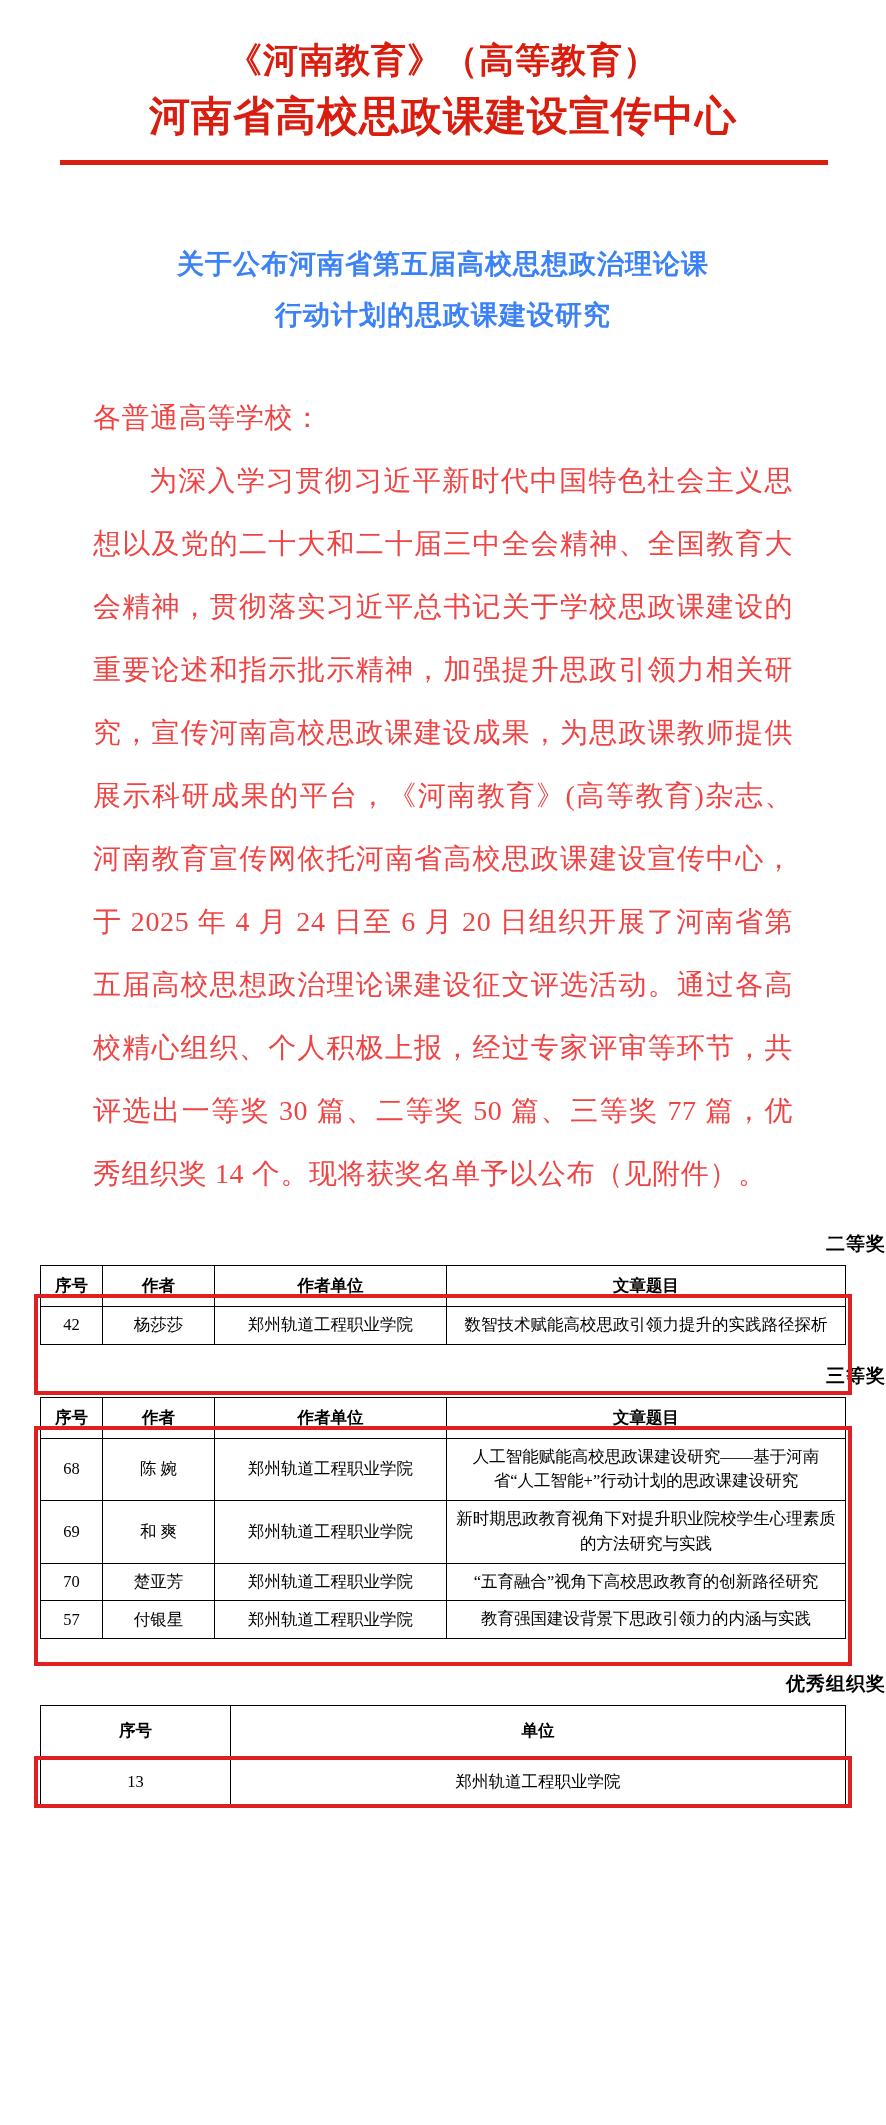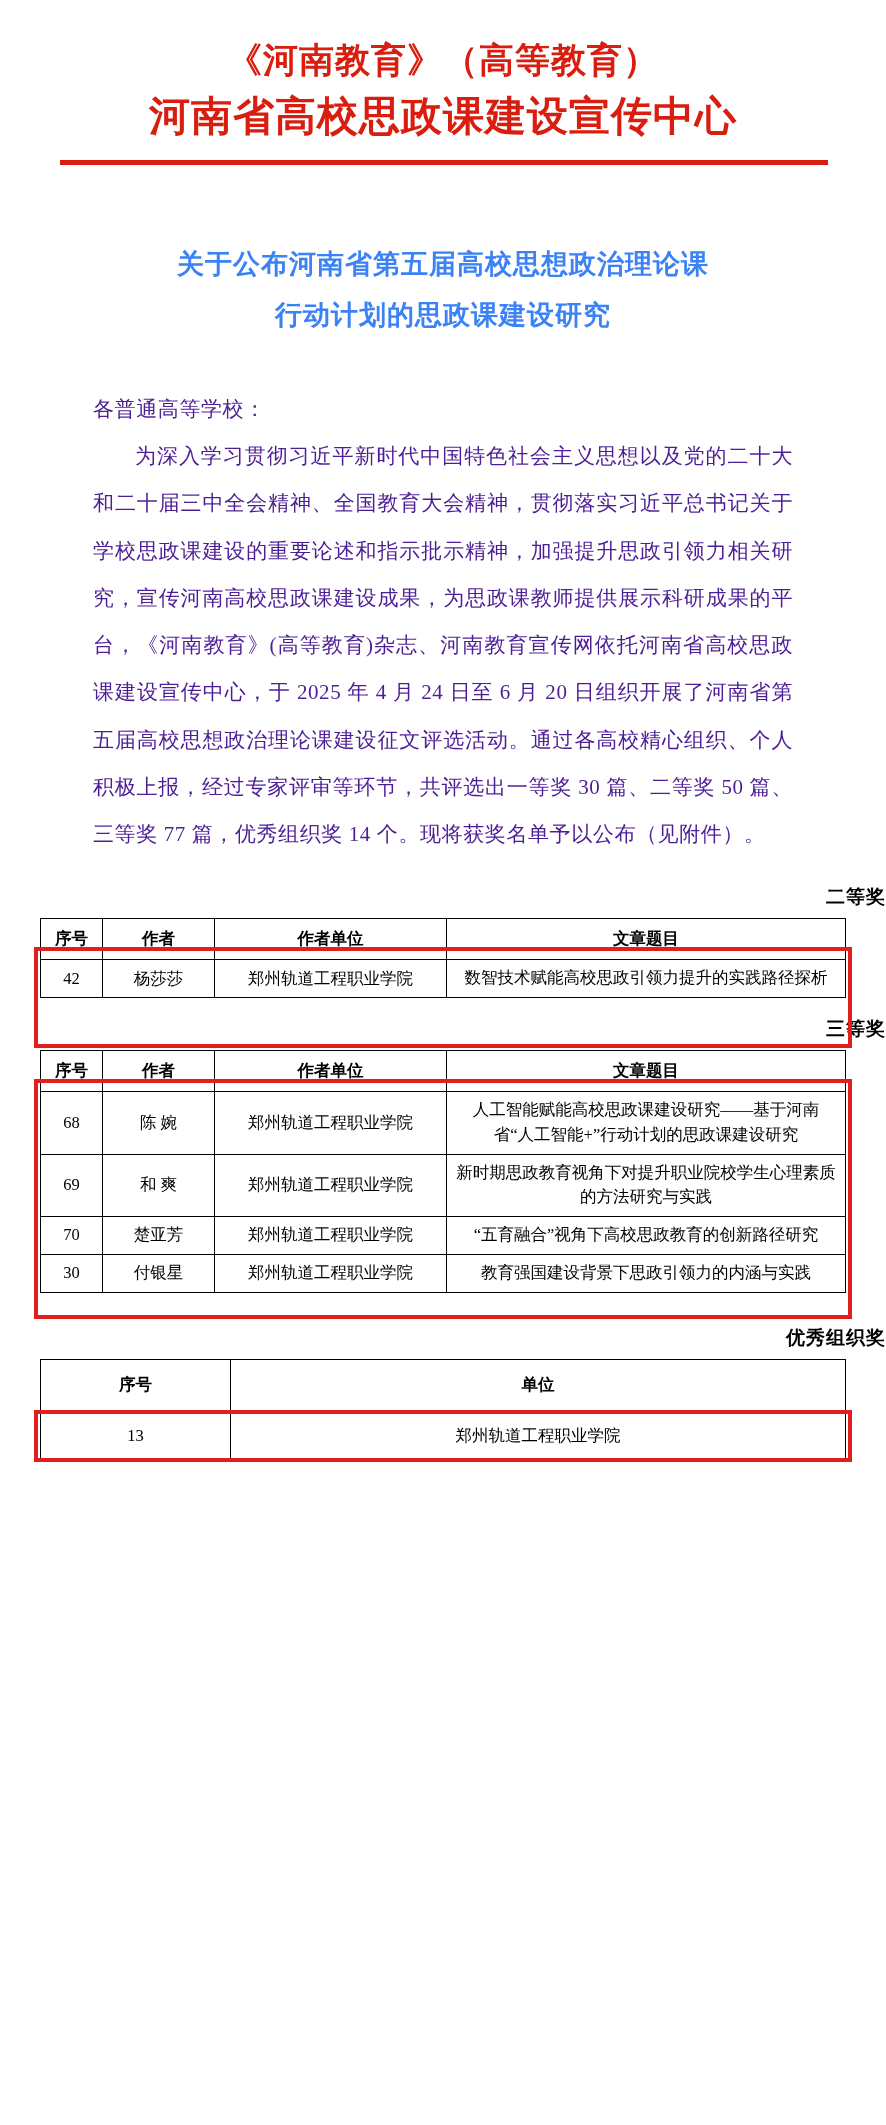--- a/index.html
+++ b/index.html
@@ -51,23 +51,23 @@
     font-weight: bold;
     line-height: 1.9;
     color: #3b82f6;
     letter-spacing: 1px;
   }
 
   
   .doc-body {
     margin: 44px auto 0 auto;
     width: 700px;
-    font-size: 21px;
+    font-size: 28px;
     line-height: 2.25;
-    color: #4c1d95;
+    color: #ef4444;
     text-align: justify;
     letter-spacing: 0.6px;
   }
   .doc-body .salutation {
     margin-bottom: 0;
   }
   .doc-body p {
     margin: 0;
   }
   .doc-body .indent {
@@ -210,21 +210,21 @@
             <td>郑州轨道工程职业学院</td>
             <td class="title-cell">新时期思政教育视角下对提升职业院校学生心理素质的方法研究与实践</td>
           </tr>
           <tr>
             <td>70</td>
             <td>楚亚芳</td>
             <td>郑州轨道工程职业学院</td>
             <td class="title-cell">“五育融合”视角下高校思政教育的创新路径研究</td>
           </tr>
           <tr>
-            <td>30</td>
+            <td>57</td>
             <td>付银星</td>
             <td>郑州轨道工程职业学院</td>
             <td class="title-cell">教育强国建设背景下思政引领力的内涵与实践</td>
           </tr>
         </tbody>
       </table>
       <div class="hl-box" style="left:34px; top:29px; width:818px; height:240px;"></div>
     </div>
 
     <div class="spacer-sm"></div>

